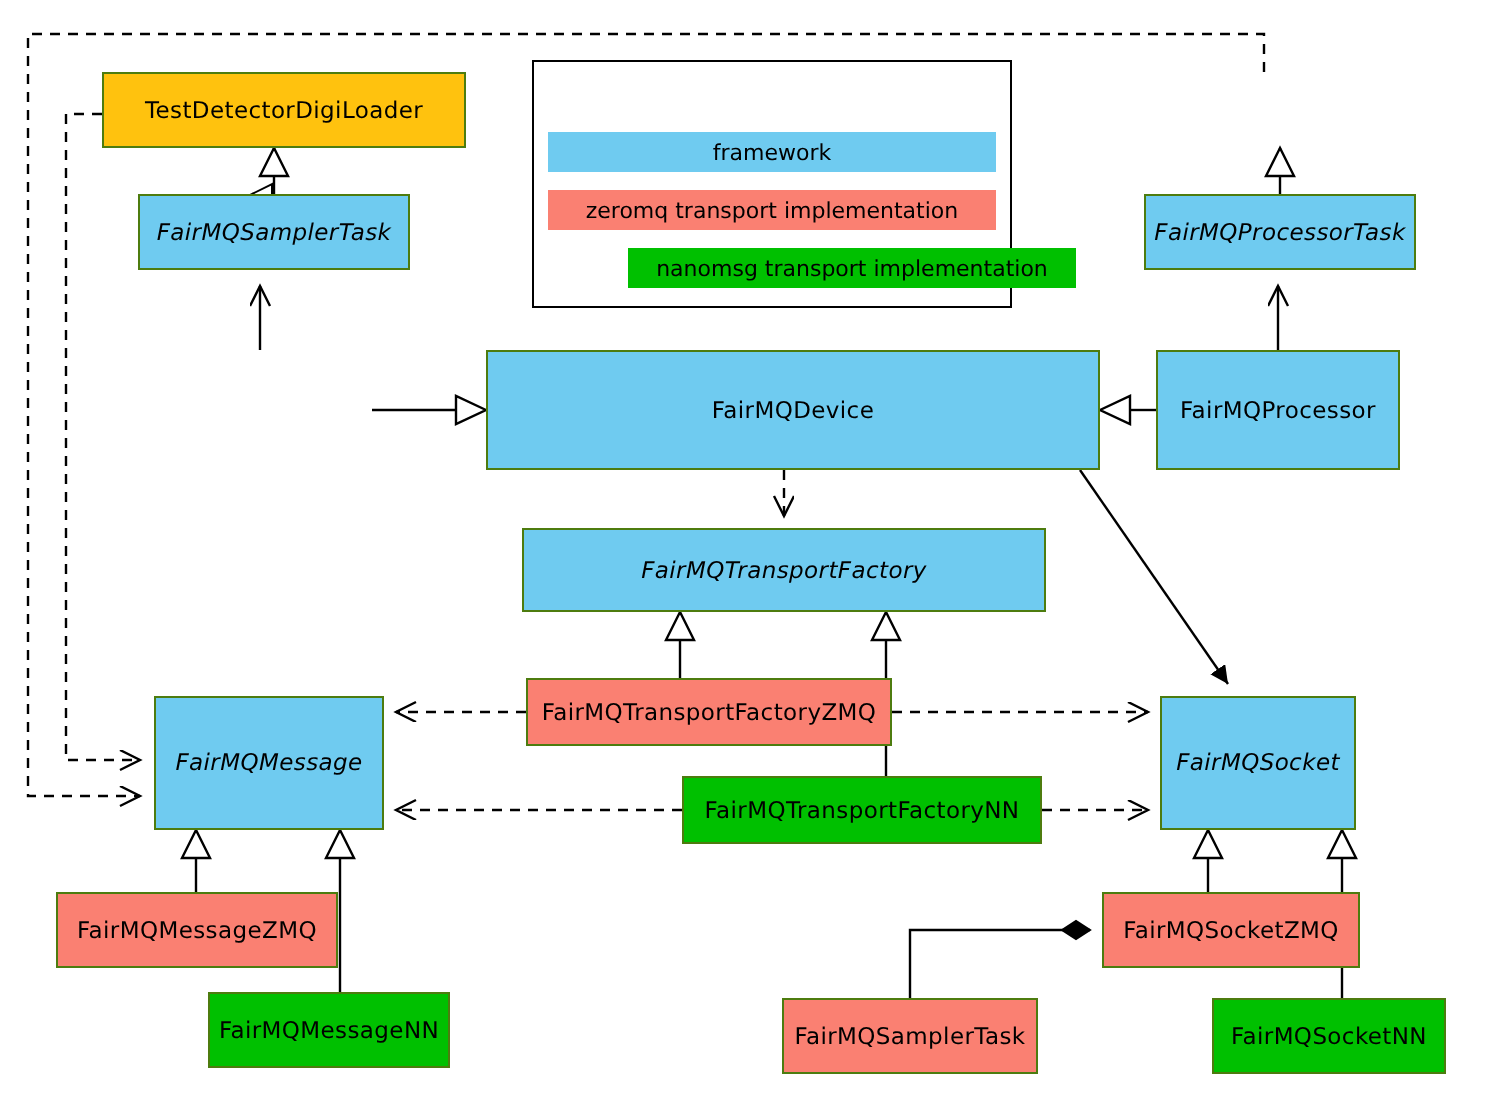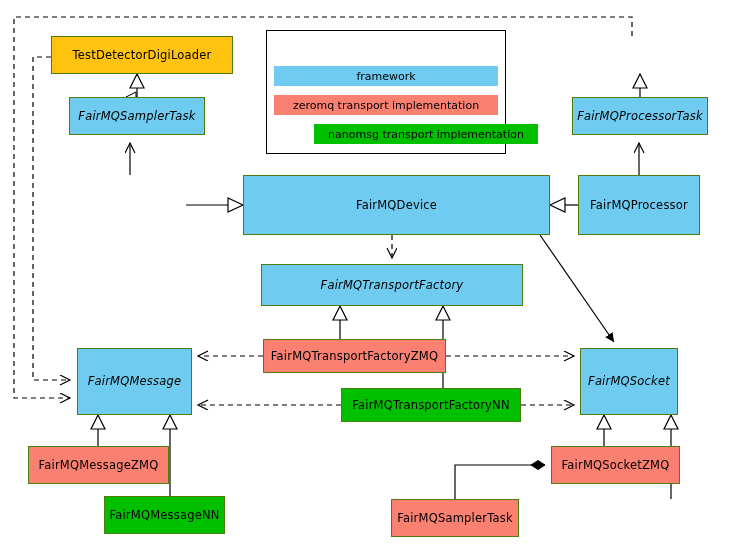--- a/index.html
+++ b/index.html
@@ -195,14 +195,17 @@
   </div>
 
   <div class="node" style="left:551px; top:446px; width:129px; height:38px; background:#FA8072;">
     <span>FairMQSocketZMQ</span>
   </div>
 
   <div class="node" style="left:391px; top:499px; width:128px; height:38px; background:#FA8072;">
     <span>FairMQSamplerTask</span>
   </div>
 
+  <div class="node" style="left:606px; top:499px; width:117px; height:38px; background:#00C000;">
+    <span>FairMQSocketNN</span>
+  </div>
 
 </div>
 
 </body></html>

